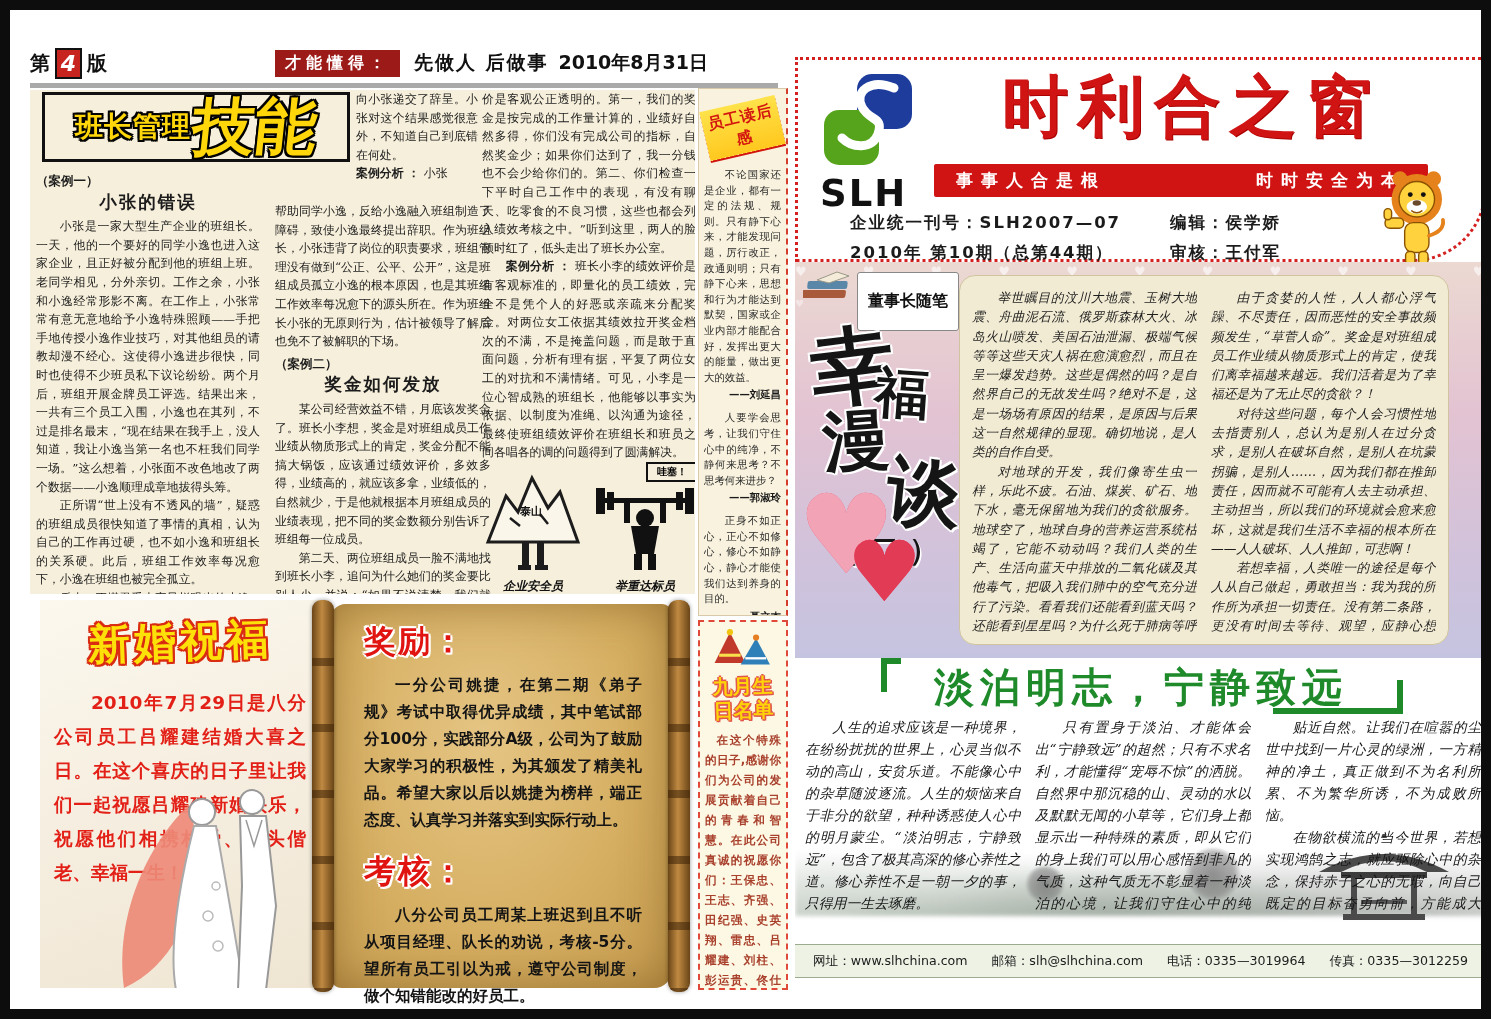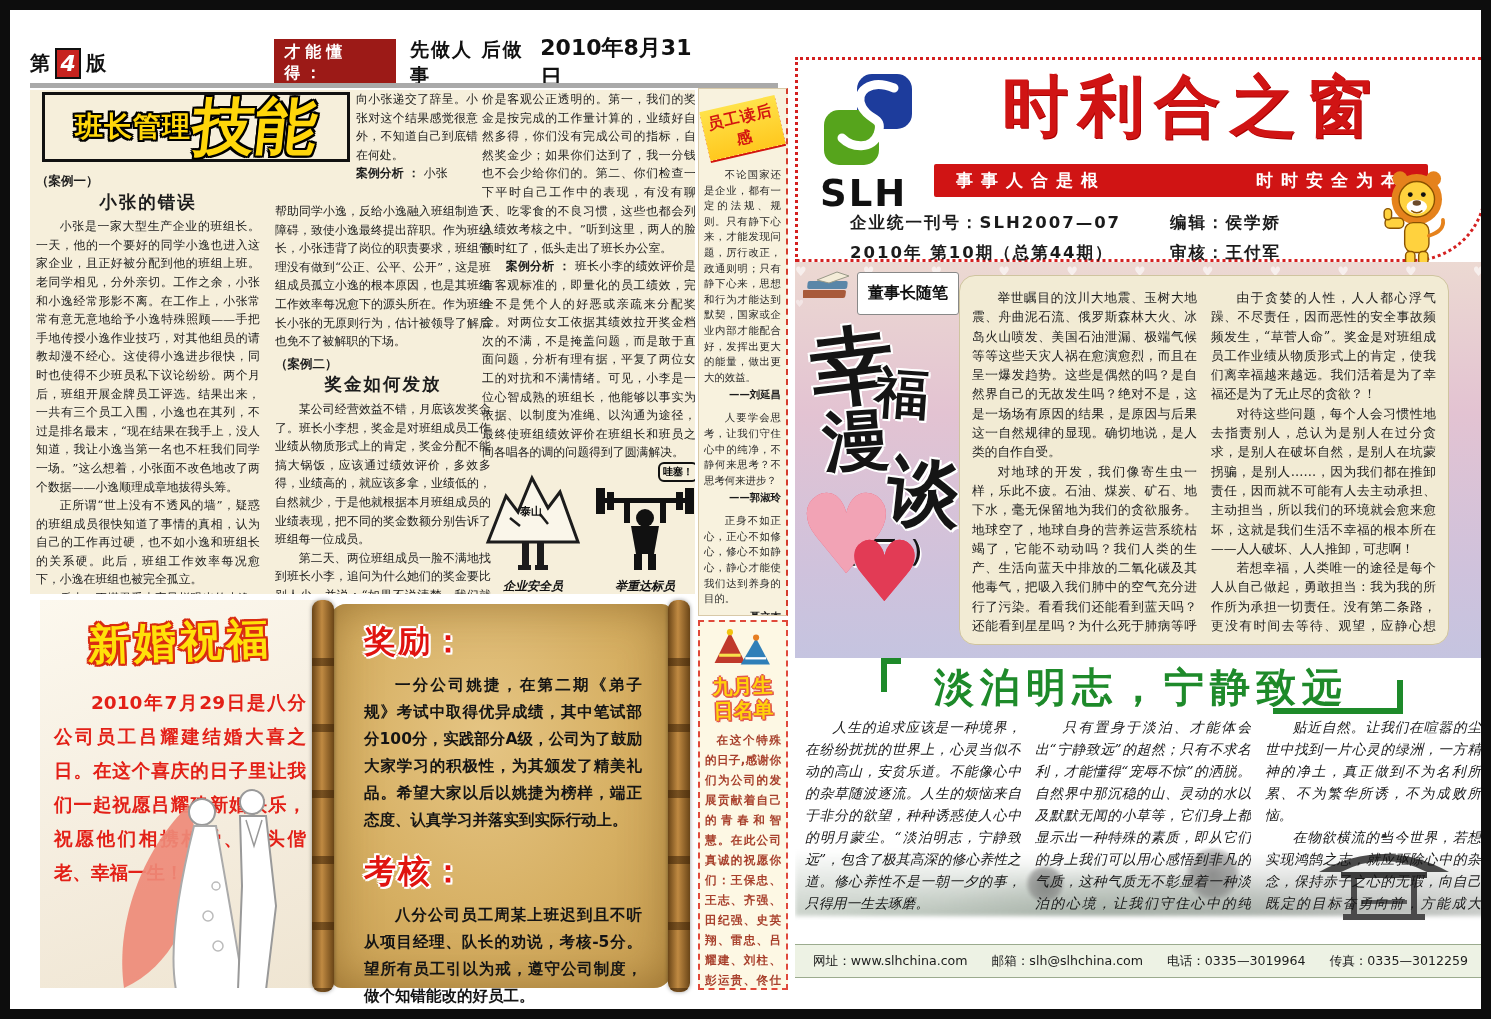--- a/index.html
+++ b/index.html
@@ -7,38 +7,38 @@
   body { position:relative; background:#fff; font-family:"DejaVu Sans","Liberation Sans",sans-serif; overflow:hidden; }
   .frame { position:absolute; inset:0; border:10px solid #0d0d0d; pointer-events:none; z-index:90; }
   .abs { position:absolute; }
   .serif { font-family:"DejaVu Serif","Liberation Serif",serif; }
   
   .lp-header { left:30px; top:46px; width:748px; height:34px; display:flex; align-items:center; }
   .pg-label { font-size:20px; font-weight:bold; color:#111; }
   .pg-num { display:inline-flex; align-items:center; justify-content:center; width:27px; height:31px; background:#c7231f; color:#fff; font-weight:bold; font-size:22px; border:2px solid #111; margin:0 5px; font-style:italic; }
   .motto-box { margin-left:168px; background:#9c1a17; color:#fff; font-weight:bold; font-size:16px; letter-spacing:5px; padding:3px 10px; }
   .motto-text { margin-left:14px; font-weight:bold; font-size:19px; color:#111; letter-spacing:2px; }
-  .hdr-date { margin-left:auto; margin-right:70px; font-weight:bold; font-size:22px; color:#111; }
+  .hdr-date { margin-left:auto; margin-right:70px; font-weight:bold; font-size:19px; color:#111; }
   .lp-rule { left:30px; top:83px; width:748px; height:5px; background:#a9a9a9; }
   .lp-article { left:30px; top:90px; width:665px; height:504px; background:#f6efdb; overflow:hidden; }
   .art-title-box { position:absolute; left:12px; top:2px; width:308px; height:70px; border:3px solid #111; background:#f6efdb; display:flex; align-items:center; justify-content:center; gap:2px; }
   .yel-outline { color:#ffd60a; font-weight:bold; text-shadow:2px 0 #000,-2px 0 #000,0 2px #000,0 -2px #000,2px 2px #000,-2px -2px #000,2px -2px #000,-2px 2px #000; }
   .t-main { font-size:28px; letter-spacing:1px; }
   .t-accent { font-size:62px; transform:skewX(-6deg); }
   .col { position:absolute; font-size:11.9px; line-height:18.6px; color:#1c1c1c; text-align:justify; overflow:hidden; }
   .col p.para { text-indent:2em; }
   .col p.np { text-indent:0; }
   .case-tag { font-weight:bold; font-size:12.5px; margin:4px 0 2px; }
   .case-title { text-align:center; font-weight:bold; font-size:17.5px; margin:2px 0 6px; letter-spacing:2px; }
   .alab { font-weight:bold; }
   .src-line { text-align:right; font-weight:bold; font-size:12px; margin-top:4px; }
   .cartoons { position:absolute; left:452px; top:380px; width:214px; height:124px; display:flex; gap:10px; }
   .cartoon { position:relative; width:102px; text-align:center; }
   .cartoon-cap { font-size:12px; font-weight:bold; color:#111; font-style:italic; }
-  .bubble { position:absolute; right:-2px; top:-8px; border:2px solid #111; border-radius:6px; background:#f6efdb; font-size:10px; font-weight:bold; padding:1px 3px; }
+  .bubble { position:absolute; right:-2px; top:-8px; border:2px solid #111; border-radius:0; background:#f6efdb; font-size:10px; font-weight:bold; padding:1px 9px; }
   .mtn-label { position:absolute; left:38px; top:34px; font-size:11px; font-weight:bold; color:#111; }
   
   .lp-wedding { left:40px; top:600px; width:280px; height:388px; background:linear-gradient(160deg,#fcf8ee 0%,#f4ecdd 60%,#efe5d2 100%); overflow:hidden; }
   .wed-title { text-align:center; margin-top:14px; font-size:42px; font-weight:bold; letter-spacing:4px; color:#ffe10a; text-shadow:2px 0 #d92c12,-2px 0 #d92c12,0 2px #d92c12,0 -2px #d92c12,2px 2px #d92c12,-2px -2px #d92c12,2px -2px #d92c12,-2px 2px #d92c12; transform:rotate(-2deg); }
   .wed-body { margin:16px 14px 0; font-size:18.5px; line-height:34px; font-weight:bold; color:#e32017; text-align:justify; text-indent:2em; }
   .wed-art { position:absolute; right:-6px; bottom:-8px; }
   
   .lp-scroll { left:310px; top:600px; width:382px; height:392px; }
   .scroll-paper { position:absolute; left:20px; top:4px; width:342px; height:384px; background:radial-gradient(ellipse at 45% 35%, #e5c584 0%, #d6af62 55%, #c49a4e 100%); border-radius:16px 10px 18px 12px; box-shadow:inset 0 0 46px rgba(110,72,18,.5); }
   .pole { position:absolute; top:0; width:22px; height:392px; background:linear-gradient(90deg,#6a4517,#c08a42 45%,#6a4517); border-radius:9px; box-shadow:0 0 4px rgba(0,0,0,.4); }
@@ -59,26 +59,26 @@
   .slh-logo { position:absolute; left:24px; top:12px; width:92px; height:96px; }
   .slh-text { position:absolute; left:22px; top:112px; font-size:37px; font-weight:bold; color:#111; letter-spacing:2px; font-family:"DejaVu Sans",sans-serif; }
   .mast-title { position:absolute; left:138px; top:2px; width:512px; text-align:center; font-size:66px; font-weight:bold; color:#d01414; letter-spacing:10px; font-family:"DejaVu Serif",serif; text-shadow:1px 1px 0 #a00; }
   .mast-banner { position:absolute; left:136px; top:104px; width:494px; height:33px; background:#d01414; color:#fff; font-weight:bold; font-size:17px; display:flex; align-items:center; justify-content:space-between; padding:0 22px; letter-spacing:8px; border-radius:2px; }
   .mast-info { position:absolute; font-size:16.5px; font-weight:bold; color:#1b1b1b; letter-spacing:2px; }
   .lion { position:absolute; right:28px; bottom:-14px; }
   
   .rp-chairman { left:795px; top:262px; width:692px; height:396px; background:linear-gradient(180deg,#ecd9d2 0%,#e3c3d2 38%,#cfc2dc 78%,#c5c4e0 100%); overflow:hidden; }
   .hearts-row { position:absolute; left:0; top:2px; width:100%; text-align:center; color:rgba(255,255,255,.6); font-size:13px; letter-spacing:26px; white-space:nowrap; }
   .hearts-row2 { top:36px; letter-spacing:44px; font-size:10px; color:rgba(255,255,255,.42); }
-  .essay-badge { position:absolute; left:62px; top:10px; background:#fff; border:1px solid #888; padding:10px 10px; font-size:16px; font-weight:bold; color:#111; border-radius:3px; }
+  .essay-badge { position:absolute; left:62px; top:10px; background:#fff; border:1px solid #888; padding:18px 10px; font-size:16px; font-weight:bold; color:#111; border-radius:3px; }
   .calli { position:absolute; font-weight:bold; color:#151515; font-family:"DejaVu Serif",serif; text-shadow:2px 0 #fff,-2px 0 #fff,0 2px #fff,0 -2px #fff,2px 2px #fff,-2px -2px #fff; }
   .essay-sub { position:absolute; left:34px; top:268px; font-size:30px; font-weight:bold; color:#151515; letter-spacing:10px; text-shadow:1.5px 1.5px #fff; }
   .big-heart { position:absolute; color:#e8506a; text-shadow:0 0 0 #e8506a; line-height:1; }
   .essay-box { position:absolute; left:164px; top:13px; width:490px; height:370px; background:#f2ebd4; border:1px solid #cfc49f; border-radius:16px; padding:12px 12px; display:flex; gap:14px; }
-  .essay-col { width:228px; height:344px; overflow:hidden; font-family:"DejaVu Serif",serif; font-size:12.7px; line-height:19.3px; color:#1d1d1d; text-align:justify; }
+  .essay-col { width:228px; height:344px; overflow:hidden; font-family:"DejaVu Serif",serif; font-size:12.7px; line-height:19.3px; color:#1d1d1d; text-align:justify;font-style:italic; }
   .essay-col p { text-indent:2em; }
   
   .rp-tranq { left:795px; top:658px; width:692px; height:284px; background:#fff; overflow:hidden; }
   .tq-title-wrap { position:absolute; left:100px; top:2px; width:492px; height:50px; }
   .tq-title { text-align:center; font-size:40px; font-weight:bold; color:#1e8a2a; letter-spacing:6px; font-family:"DejaVu Serif",serif; }
   .tq-br-l { position:absolute; left:-14px; top:-2px; width:20px; height:34px; border-left:6px solid #1e8a2a; border-top:6px solid #1e8a2a; }
   .tq-br-r { position:absolute; right:-16px; bottom:-4px; width:130px; height:34px; border-right:6px solid #1e8a2a; border-bottom:6px solid #1e8a2a; }
   .tq-cols { position:absolute; left:10px; top:58px; width:676px; display:flex; gap:14px; }
   .tq-col { width:216px; height:200px; overflow:hidden; font-family:"DejaVu Serif",serif; font-style:italic; font-size:13.8px; line-height:22px; color:#161616; text-align:justify; }
   .tq-col p { text-indent:2em; }

